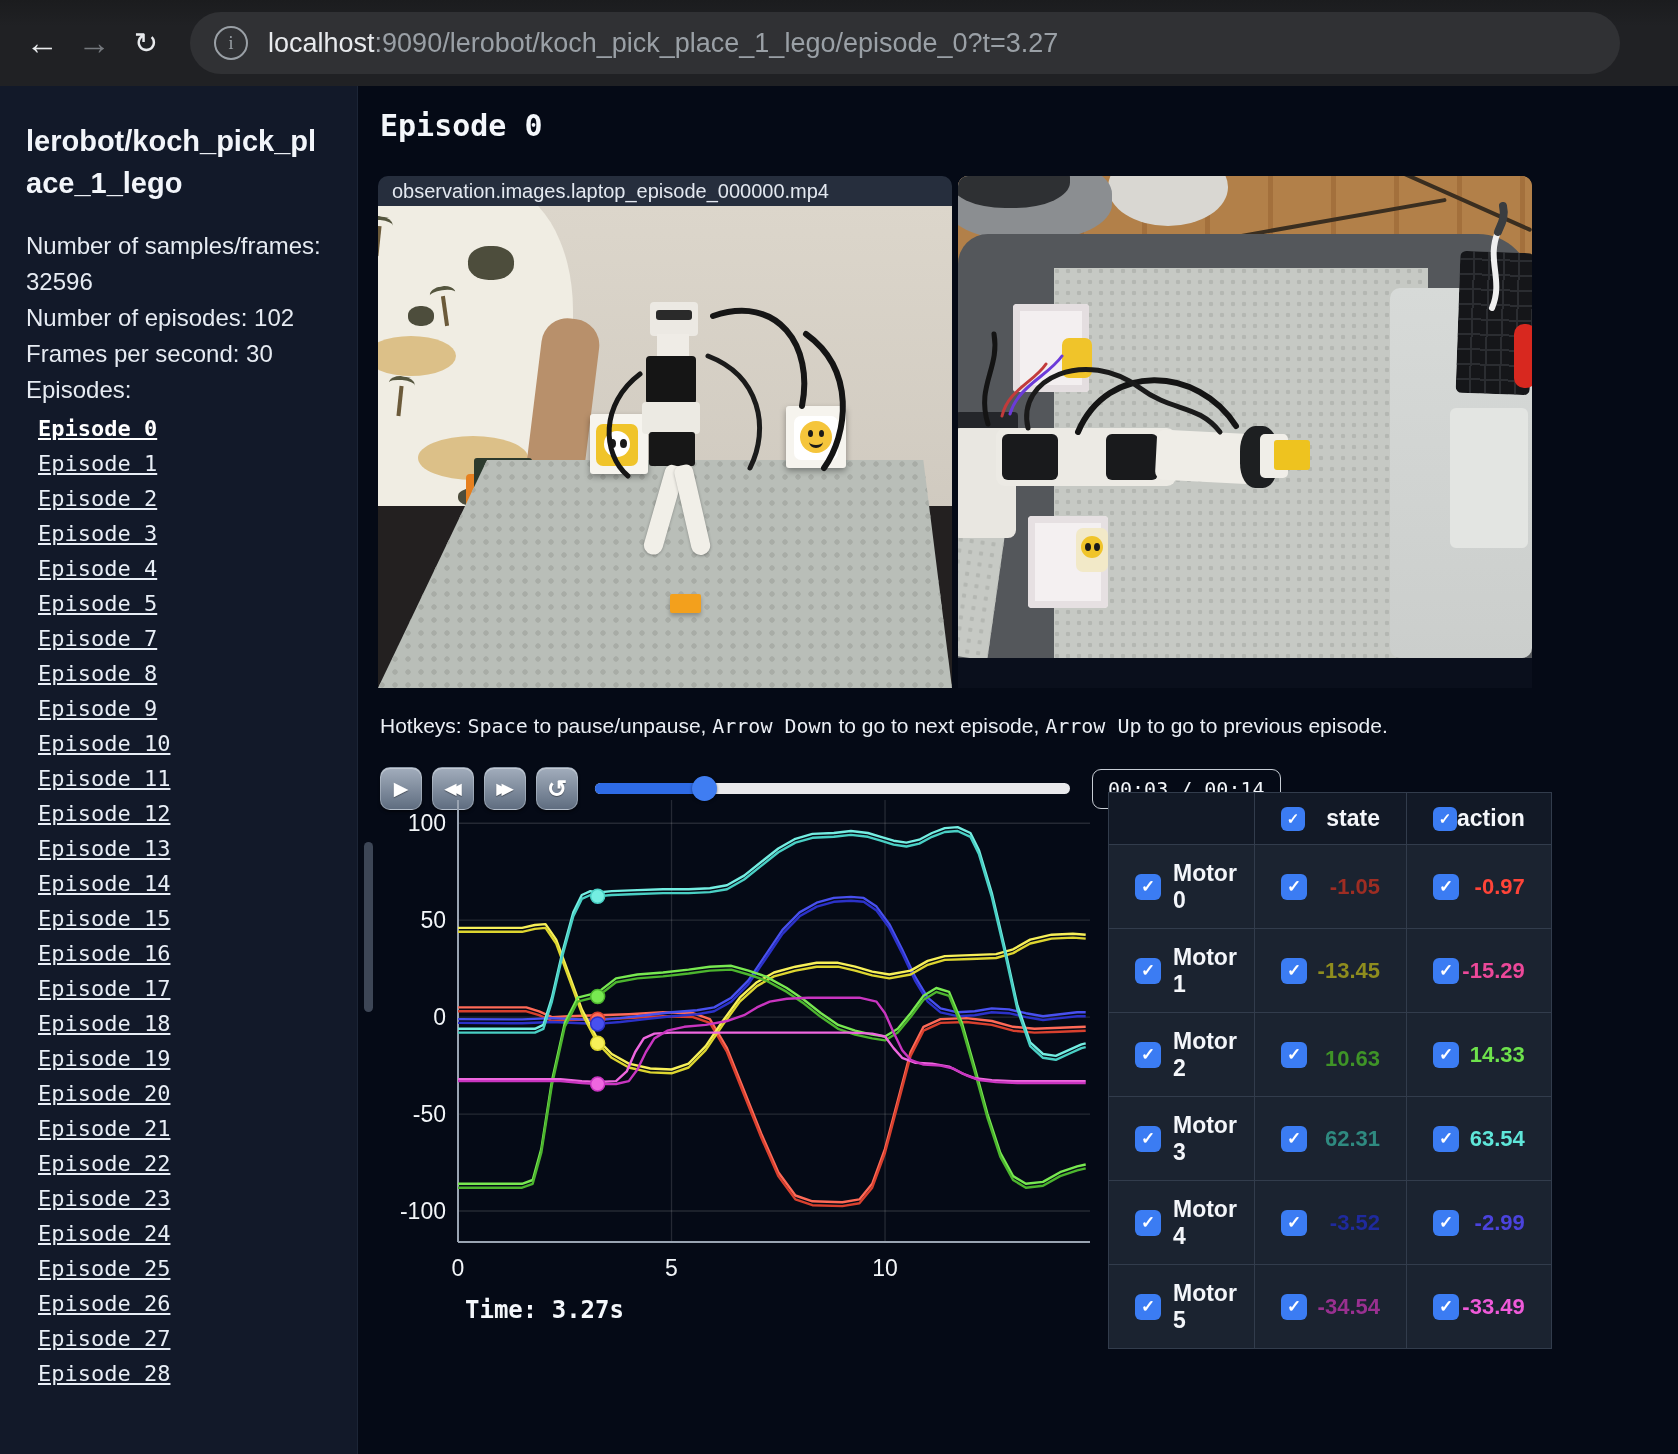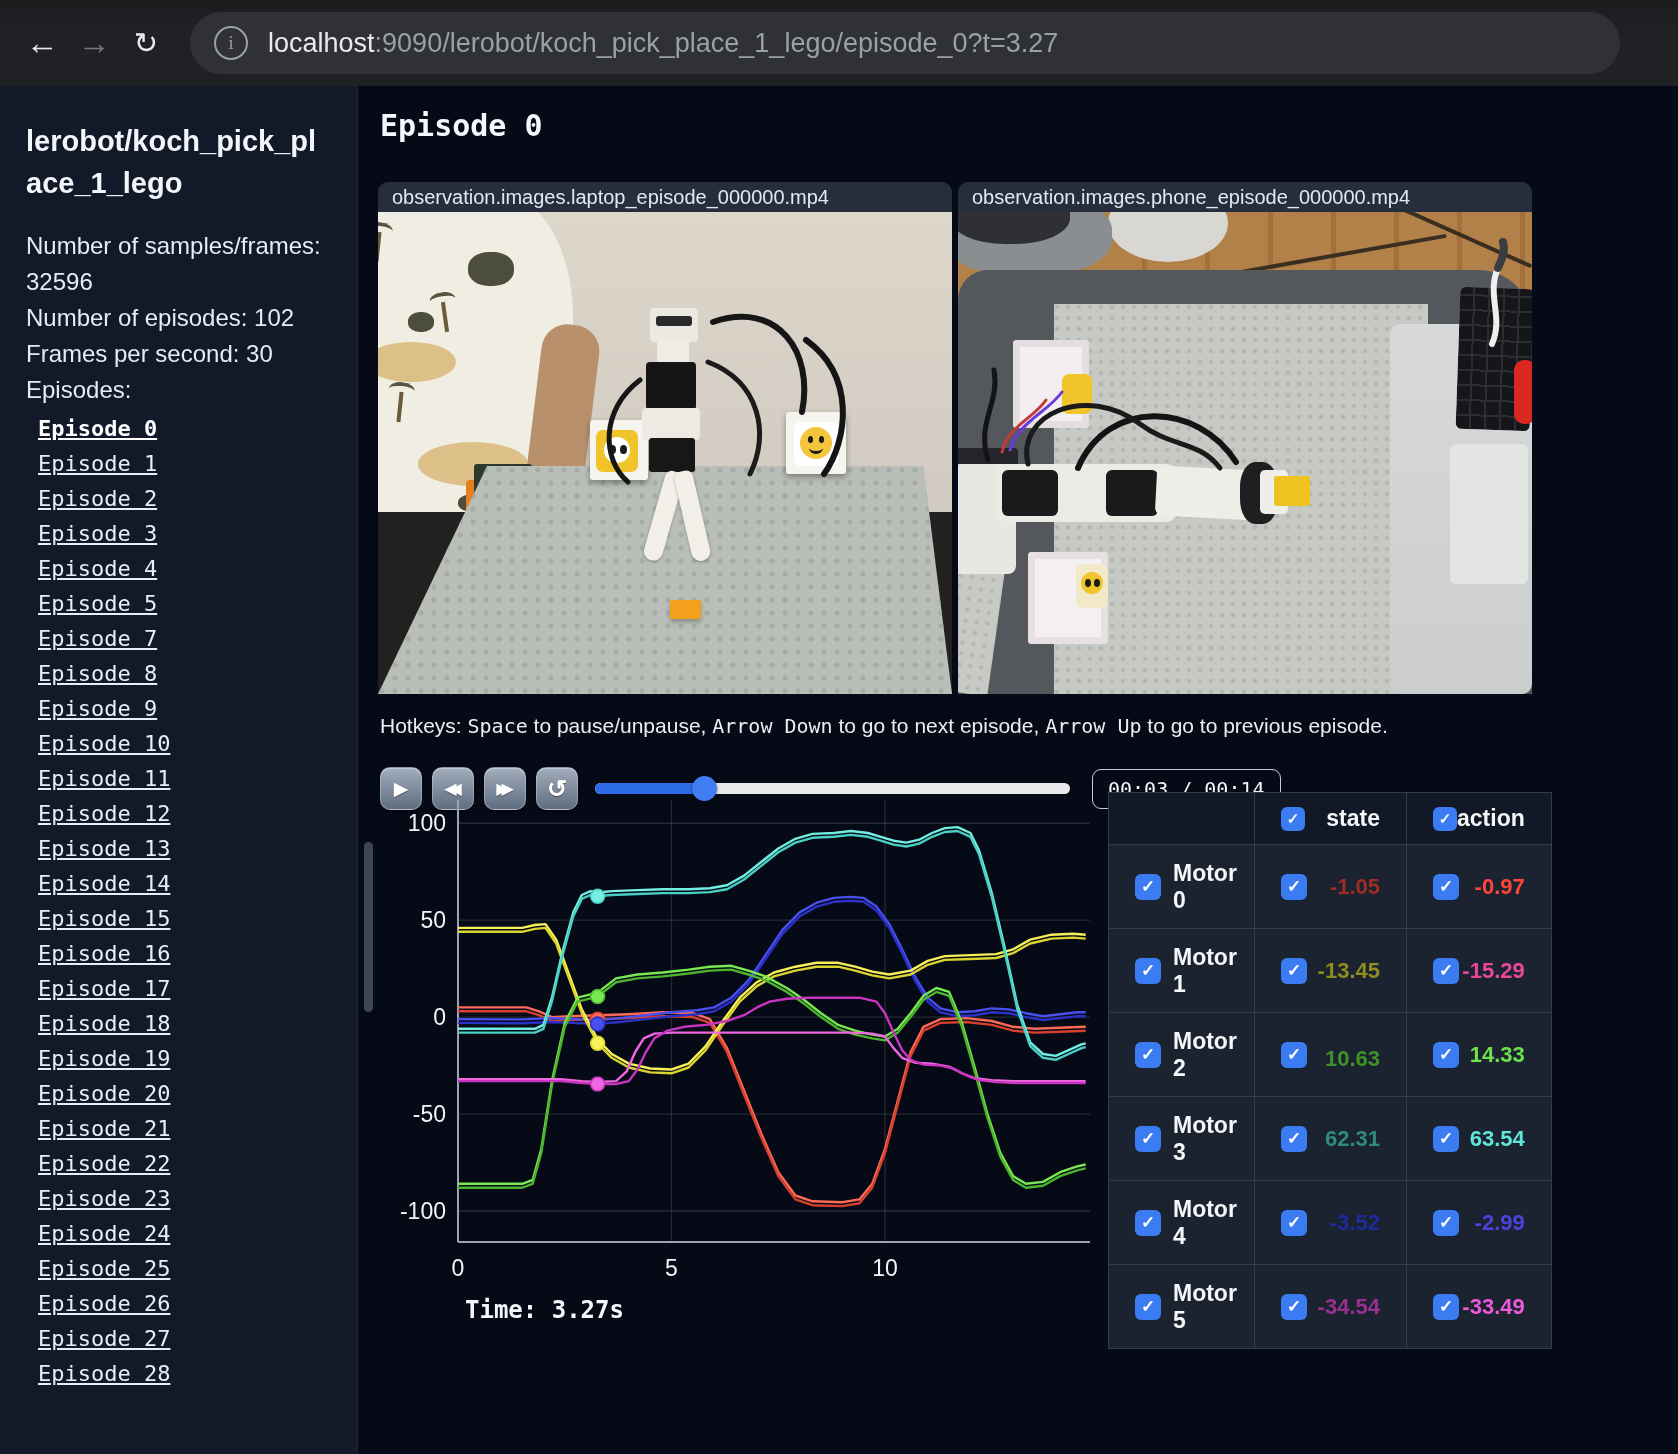--- a/index.html
+++ b/index.html
@@ -42,21 +42,21 @@
   .episode-list li{line-height:33px;}
   .episode-link{font-family:"DejaVu Sans Mono", monospace;font-size:22px;color:#e8eef6;text-decoration:underline;cursor:pointer;}
   .episode-link.active{font-weight:bold;color:#ffffff;}
 
   .main{position:relative;flex:1;background:#050a16;color:#e9edf3;}
   .scroll-thumb{position:absolute;left:6px;top:756px;width:9px;height:170px;border-radius:8px;background:#3d4656;}
   .main h1{position:absolute;left:22px;top:22px;margin:0;font-size:30px;font-weight:bold;color:#f4f7fb;
     font-family:"DejaVu Sans Mono", monospace;}
 
   
-  .video-card{position:absolute;top:96px;width:574px;height:512px;border-radius:10px 10px 0 0;overflow:hidden;background:#0a0f1c;}
+  .video-card{position:absolute;top:90px;width:574px;height:512px;border-radius:10px 10px 0 0;overflow:hidden;background:#0a0f1c;}
   .video-card.c1{left:20px;} .video-card.c2{left:600px;}
   .video-head{height:30px;background:rgba(40,49,64,0.94);display:flex;align-items:center;padding:0 14px;
     font-size:20px;color:#e3e8f0;white-space:nowrap;overflow:hidden;}
   .video-body{position:relative;width:574px;height:482px;overflow:hidden;}
   .video-body *{position:absolute;}
 
   
   .s1-wall{inset:0;background:linear-gradient(#dcd6cb,#cfc9bf 70%,#c8c2b8);}
   .s1-shirt{left:-30px;top:-20px;width:225px;height:365px;background:#f0ede3;border-radius:0 34% 46% 18%;overflow:hidden;}
   .palm{width:4px;height:30px;background:#6b5a3a;transform:rotate(6deg);}
@@ -262,21 +262,20 @@
         <div class="s1-blk1"></div>
         <div class="s1-brkt"></div>
         <div class="s1-blk2"></div>
         <div class="finger" style="left:276px;top:258px;transform:rotate(16deg);"></div>
         <div class="finger" style="left:305px;top:258px;transform:rotate(-13deg);"></div>
         <div class="s1-brick"></div>
       </div>
     </div>
 
     <div class="video-card c2">
-      <div class="video-head">observation.images.phone_episode_000000.mp4</div>
       <div class="video-body">
         <div class="s2-floor"></div>
         <div class="s2-bowl"></div>
         <div class="s2-shoe">
             <div class="s2-shoe-in" style="position:absolute;"></div>
           </div>
         <div class="s2-cable" style="left:280px;top:40px;width:210px;transform:rotate(-10deg);"></div>
         <div class="s2-cable" style="left:430px;top:22px;width:150px;transform:rotate(24deg);"></div>
         <div class="s2-table"></div>
         <div class="s2-plate"></div>

